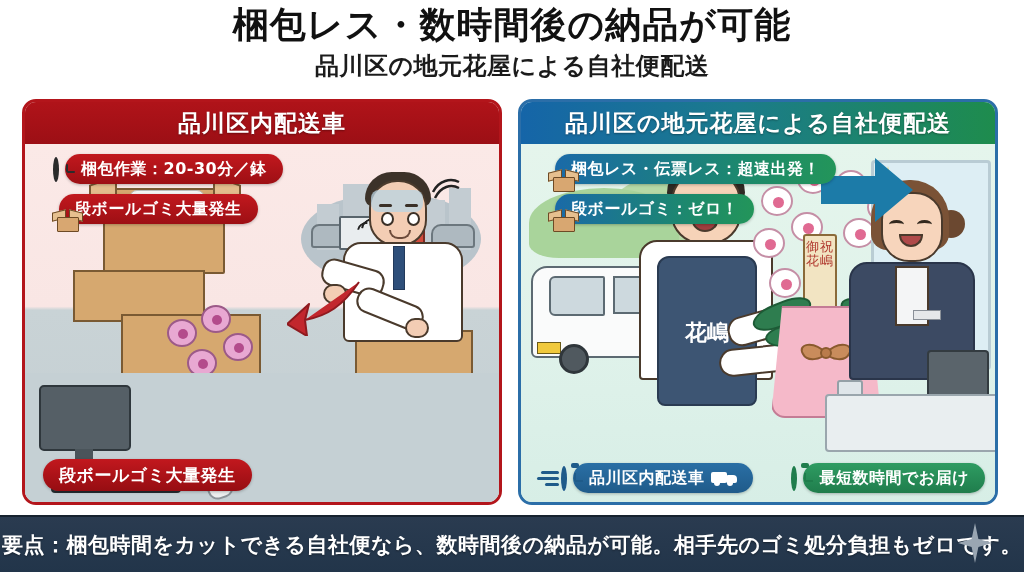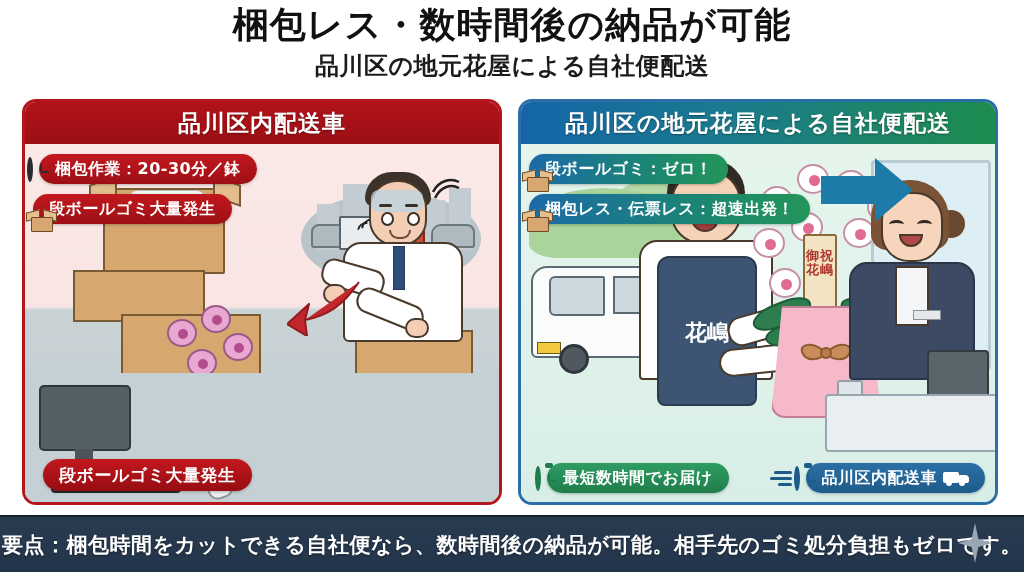--- a/index.html
+++ b/index.html
@@ -42,21 +42,21 @@
   .panel.left  .panel-header { background: linear-gradient(180deg,#b01319 0%, #9c0f15 100%); }
   .panel.right .panel-header { background: linear-gradient(90deg,#1565a8 0%, #1b7b8c 45%, #1e8c4d 100%); }
 
   .panel-body { position:relative; height:361px; overflow:hidden; }
 
   
   .scene-left  { position:absolute; inset:0; background: linear-gradient(180deg,#fbe9e7 0%, #f9e6e4 45%, #c9d3d6 46%, #c3ced2 100%); }
   .scene-right { position:absolute; inset:0; background: linear-gradient(180deg,#e5f5ec 0%, #dff2ea 58%, #d7eee6 100%); }
 
   
-  .badge-stack { position:absolute; left:2px; top:10px; z-index:14; }
+  .badge-stack { position:absolute; left:28px; top:10px; z-index:14; }
   .badge-row { display:flex; align-items:center; margin-bottom:10px; }
   .pill {
     display:inline-flex; align-items:center; height:30px; padding:0 16px;
     border-radius:16px; color:#fff; font-size:16px; font-weight:700;
     white-space:nowrap; letter-spacing:.5px;
     box-shadow: 0 1px 3px rgba(0,0,0,.25);
   }
   .pill.red  { background: linear-gradient(180deg,#c2181e 0%, #9d0f14 100%); }
   .pill.bluegreen { background: linear-gradient(90deg,#1a6aa8 0%, #1d8a6a 70%, #23955a 100%); }
   .pill.green { background: linear-gradient(180deg,#2e9c62 0%, #1f7d4c 100%); }
@@ -153,21 +153,21 @@
   .apron  { position:absolute; left:26px; top:96px; width:100px; height:150px; background:#3d5573; border:2.2px solid #2a3b52; border-radius:12px 12px 8px 8px; box-sizing:border-box;
             color:#fff; font-size:22px; font-weight:700; display:flex; align-items:flex-start; justify-content:center; padding-top:60px;}
   .f-arm  { position:absolute; background:#ffffff; border:2.2px solid #4a3a2c; box-sizing:border-box; border-radius:14px;}
   .f-hand { position:absolute; width:30px; height:24px; background:#f6d3b8; border:2.2px solid #4a3a2c; border-radius:12px; box-sizing:border-box;}
 
   .gift { position:absolute; left:218px; top:12px; width:185px; height:290px; }
   .gift-wrap { position:absolute; left:32px; top:150px; width:110px; height:112px; background:#f5b9c9; border:2.2px solid #c47c95; box-sizing:border-box;
                border-radius:6px 6px 14px 14px; clip-path: polygon(10% 0,90% 0,100% 100%,0 100%);}
   .gift-bow { position:absolute; left:56px; top:182px; width:62px; height:30px;}
   .card { position:absolute; left:64px; top:78px; width:34px; height:86px; background:#f2e4c2; border:2px solid #8a6a3a; box-sizing:border-box; border-radius:3px;
-          color:#b0392f; font-size:13px; font-weight:700; text-align:center; line-height:1.1; padding-top:13px; letter-spacing:1px;}
+          color:#b0392f; font-size:13px; font-weight:400; text-align:center; line-height:1.1; padding-top:4px; letter-spacing:1px;}
   .o-leaf { position:absolute; background:#2e7d4f; border:2px solid #1d5b36; box-sizing:border-box; border-radius:50%/60%; }
   .o-bloom{ position:absolute; width:32px; height:30px; border-radius:50%; background:#ffffff; border:2px solid #c58fa6; box-sizing:border-box;}
   .o-bloom i { position:absolute; left:10px; top:9px; width:11px; height:11px; background:#e06a92; border-radius:50%;}
 
   .bluearrow { position:absolute; left:300px; top:10px; width:92px; height:72px; z-index:6;}
 
   .recept { position:absolute; right:4px; top:26px; width:150px; height:300px; }
   .rc-window { position:absolute; right:0; top:-10px; width:120px; height:210px; background:#ddeef4; border:3px solid #b9ccd4; box-sizing:border-box; border-radius:4px;}
   .rc-hair { position:absolute; left:30px; top:10px; width:78px; height:70px; background:#7a5236; border-radius:38px 38px 16px 16px;}
   .rc-bun  { position:absolute; left:96px; top:40px; width:28px; height:28px; background:#6b4830; border-radius:50%;}
@@ -427,52 +427,52 @@
         <div class="rc-monitor"></div>
         <div class="pencup"></div>
         <div class="counter"></div>
       </div>
 
       <div class="badge-stack">
         <div class="badge-row">
           <span class="ico">
             <span class="boxico"><span class="flapL"></span><span class="flapR"></span><span class="body"></span></span>
           </span>
-          <span class="pill bluegreen">段ボールゴミ：ゼロ！</span>
+          <span class="pill bluegreen">梱包レス・伝票レス：超速出発！</span>
         </div>
         <div class="badge-row">
           <span class="ico">
             <span class="boxico"><span class="flapL"></span><span class="flapR"></span><span class="body"></span></span>
           </span>
-          <span class="pill bluegreen">梱包レス・伝票レス：超速出発！</span>
+          <span class="pill bluegreen">段ボールゴミ：ゼロ！</span>
         </div>
       </div>
 
       <div class="bottom-badges-right">
-        <div class="badge-row" style="margin:0;">
-          <span class="ico"><span class="stopwatch"><span class="sw-knob"></span></span></span>
-          <span class="pill green">最短数時間でお届け</span>
-        </div>
         <div class="badge-row" style="margin:0;">
           <span class="speedlines">
             <span style="top:5px;  width:18px;"></span>
             <span style="top:11px; width:22px;"></span>
             <span style="top:17px; width:14px;"></span>
           </span>
           <span class="ico"><span class="stopwatch blue"><span class="sw-knob"></span></span></span>
           <span class="pill blue">
             <span>品川区内配送車</span>
             <span class="truckmini">
               <span class="b"></span>
                 <span class="c"></span>
                 <span class="w1"></span>
                 <span class="w2"></span>
             </span>
           </span>
         </div>
+        <div class="badge-row" style="margin:0;">
+          <span class="ico"><span class="stopwatch"><span class="sw-knob"></span></span></span>
+          <span class="pill green">最短数時間でお届け</span>
+        </div>
       </div>
     </div>
   </div>
 
   <div class="bottom-bar">
     <div class="bottom-text">要点：梱包時間をカットできる自社便なら、数時間後の納品が可能。相手先のゴミ処分負担もゼロです。</div>
     <div class="bar-sparkle"></div>
   </div>
 
 </div>

